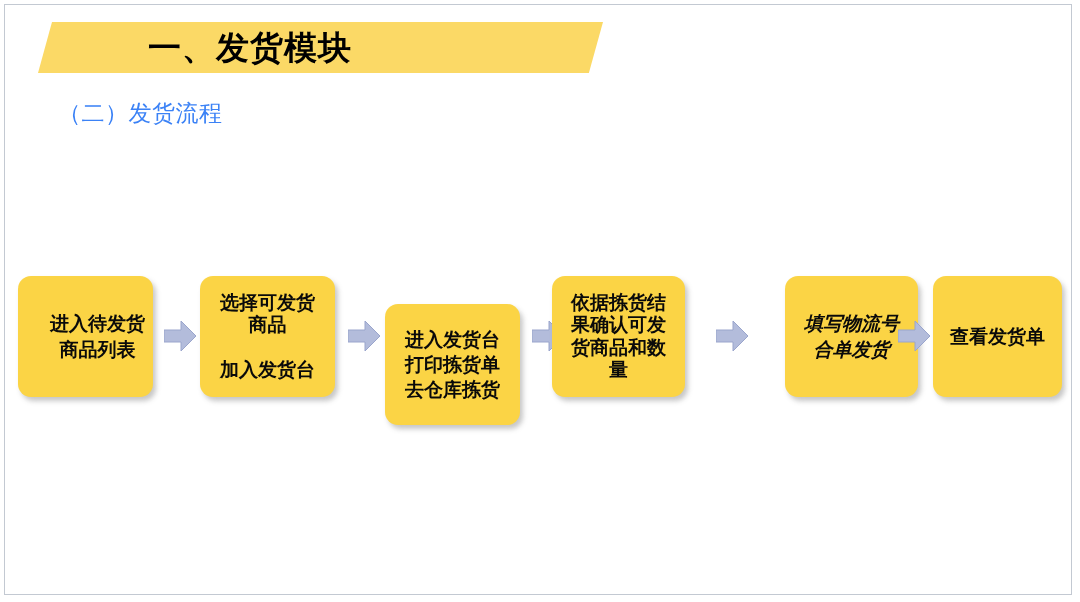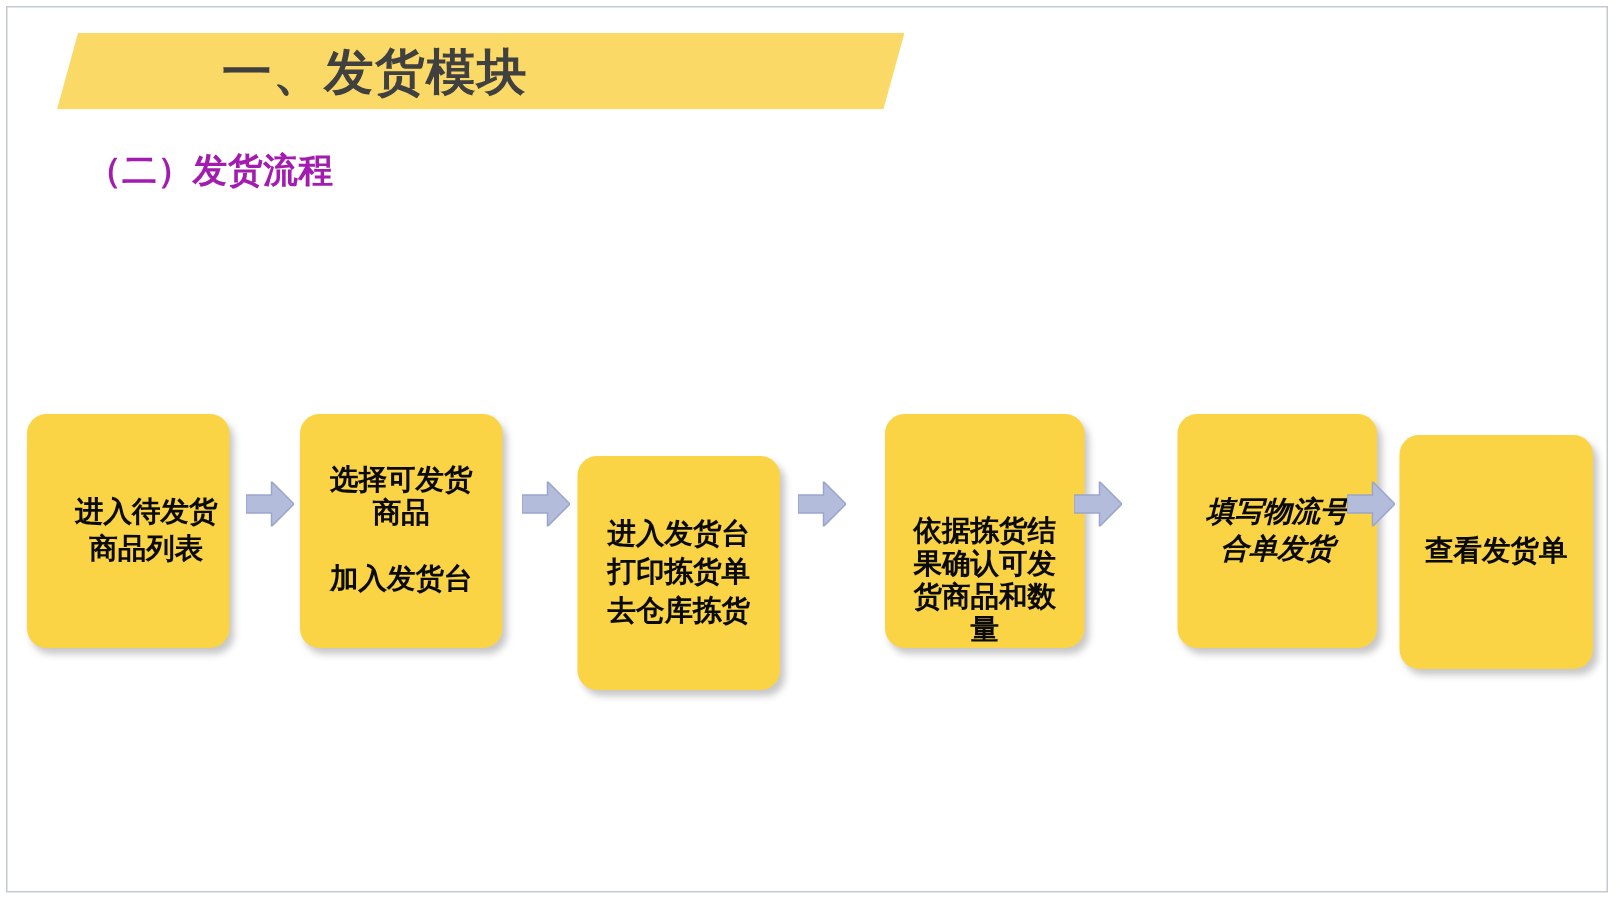--- a/index.html
+++ b/index.html
@@ -44,49 +44,49 @@
     clip-path: polygon(14px 0, 100% 0, 97.5% 100%, 0 100%);
   }
   #title-text {
     position: absolute;
     left: 110px;
     top: 0;
     height: 51px;
     line-height: 51px;
     font-size: 33px;
     font-weight: bold;
-    color: #404040;
+    color: #000000;
     letter-spacing: 1px;
     white-space: nowrap;
   }
 
   
   #subtitle {
     position: absolute;
     left: 58px;
     top: 98px;
     font-size: 23px;
-    font-weight: bold;
-    color: #a21caf;
+    font-weight: normal;
+    color: #3b82f6;
     letter-spacing: 0.5px;
     white-space: nowrap;
   }
 
   
   #flow {
     position: absolute;
     left: 0;
     top: 276px;
     width: 1080px;
     height: 125px;
   }
   .flow-box {
     position: absolute;
     top: 0;
-    height: 156px;
+    height: 121px;
     background: #FBD445;
     border-radius: 13px;
     box-shadow: 3px 4px 5px rgba(130,130,130,0.45);
     display: flex;
     align-items: center;
     justify-content: center;
     box-sizing: border-box;
   }
   .flow-box .box-label {
     font-size: 19px;
@@ -96,23 +96,23 @@
     line-height: 1.32;
     padding: 0 6px;
     white-space: pre-line;
   }
   .flow-box.tight .box-label { line-height: 1.16; }
 
   
   #box-1 { left: 18px;  width: 135px; padding-left: 24px; }
   #box-2 { left: 200px; width: 135px; }
   #box-3 { left: 385px; width: 135px; margin-top: 28px; }
-  #box-4 { left: 590px; width: 133px; align-items: flex-end; }
+  #box-4 { left: 552px; width: 133px; }
   #box-5 { left: 785px; width: 133px; font-style: italic; }
-  #box-6 { left: 933px; width: 129px; margin-top: 14px; }
+  #box-6 { left: 933px; width: 129px; }
 
   
   .flow-arrow {
     position: absolute;
     top: 45px;
     width: 32px;
     height: 30px;
   }
   .flow-arrow svg { display: block; }
   #arrow-1 { left: 164px; }

